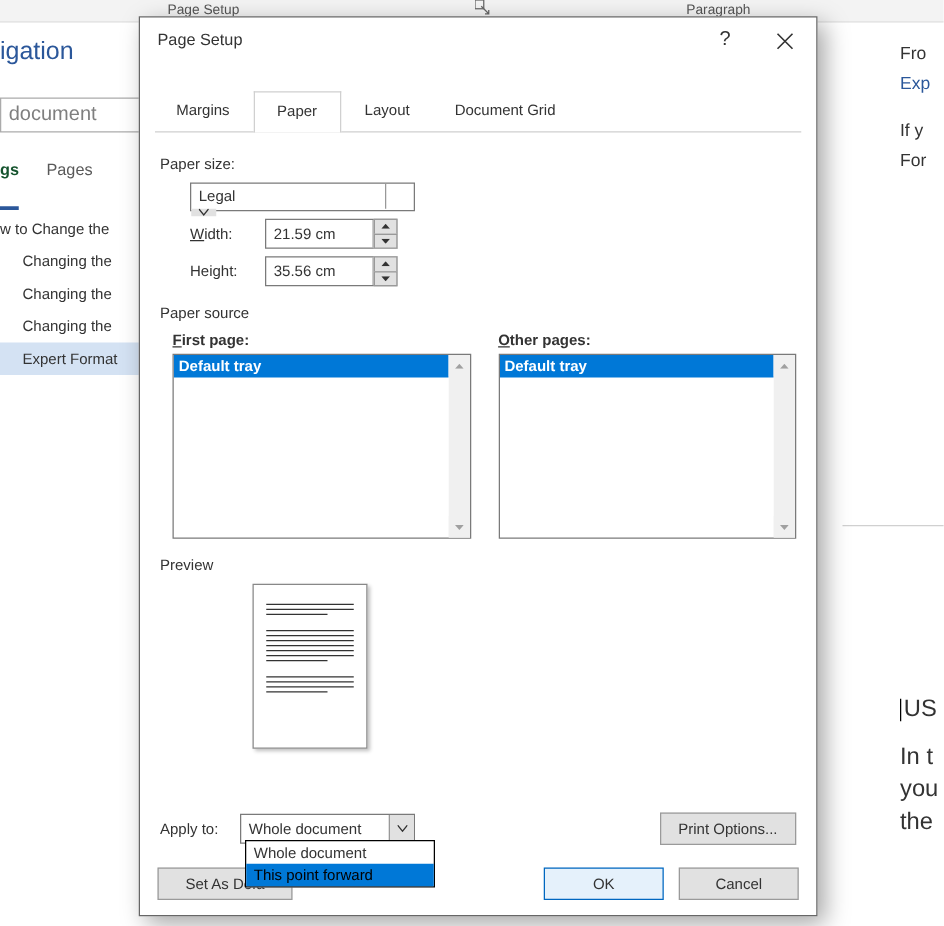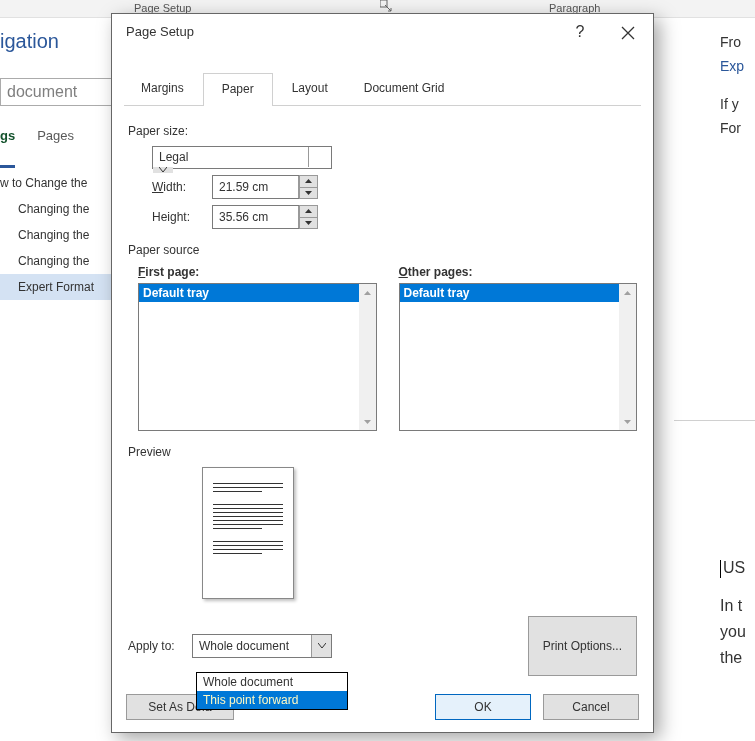--- a/index.html
+++ b/index.html
@@ -75,21 +75,21 @@
     overflow: hidden;
   }
   .right-link { color: #2b579a; }
   .right-divider {
     position: absolute; left: 674px; top: 420px; right: 0;
     border-top: 1px solid #d0d0d0;
   }
   .right-text2 {
     position: absolute; right: 0; top: 555px;
     width: 35px;
-    font-size: 16px; color: #333; line-height: 26px;
+    font-size: 19px; color: #333; line-height: 26px;
     overflow: hidden;
   }
   .cursor-bar {
     display: inline-block; vertical-align: middle;
     width: 0; border-left: 1px solid #000; height: 18px;
     margin-right: 2px;
   }
 
   
   .dialog {
@@ -236,21 +236,21 @@
   
   .bottom-row {
     position: absolute; left: 16px; right: 16px; bottom: 56px;
     display: flex; align-items: center;
   }
   .bottom-row .lbl { width: 64px; }
   .print-opts {
     margin-left: auto;
     border: 1px solid #9a9a9a;
     background: #e1e1e1;
-    padding: 22px 14px;
+    padding: 5px 14px;
   }
 
   .footer {
     position: absolute; left: 14px; right: 14px; bottom: 12px;
     display: flex; align-items: center;
   }
   .btn {
     border: 1px solid #9a9a9a;
     background: #e1e1e1;
     padding: 5px 0;
@@ -276,21 +276,21 @@
     width: 20px; background: #e1e1e1; border-left: 1px solid #999;
     display: flex; align-items: center; justify-content: center;
   }
   .dropdown {
     position: absolute;
     border: 1px solid #000000;
     background: #ffffff;
     z-index: 50;
   }
   .dropdown .opt { padding: 2px 6px; }
-  .dropdown .opt.sel { background: #0078d7; color: #fef9c3; }
+  .dropdown .opt.sel { background: #0078d7; color: #000000; }
 
 </style>
 </head>
 <body>
 
 <div class="ribbon-top"></div>
 <span class="ribbon-label" style="left:134px">Page Setup</span>
 <span class="ribbon-launcher" style="left:380px">
   <svg width="12" height="12" viewBox="0 0 12 12">
       <rect x="0" y="0" width="7" height="7" fill="none" stroke="#666" stroke-width="1"></rect>

